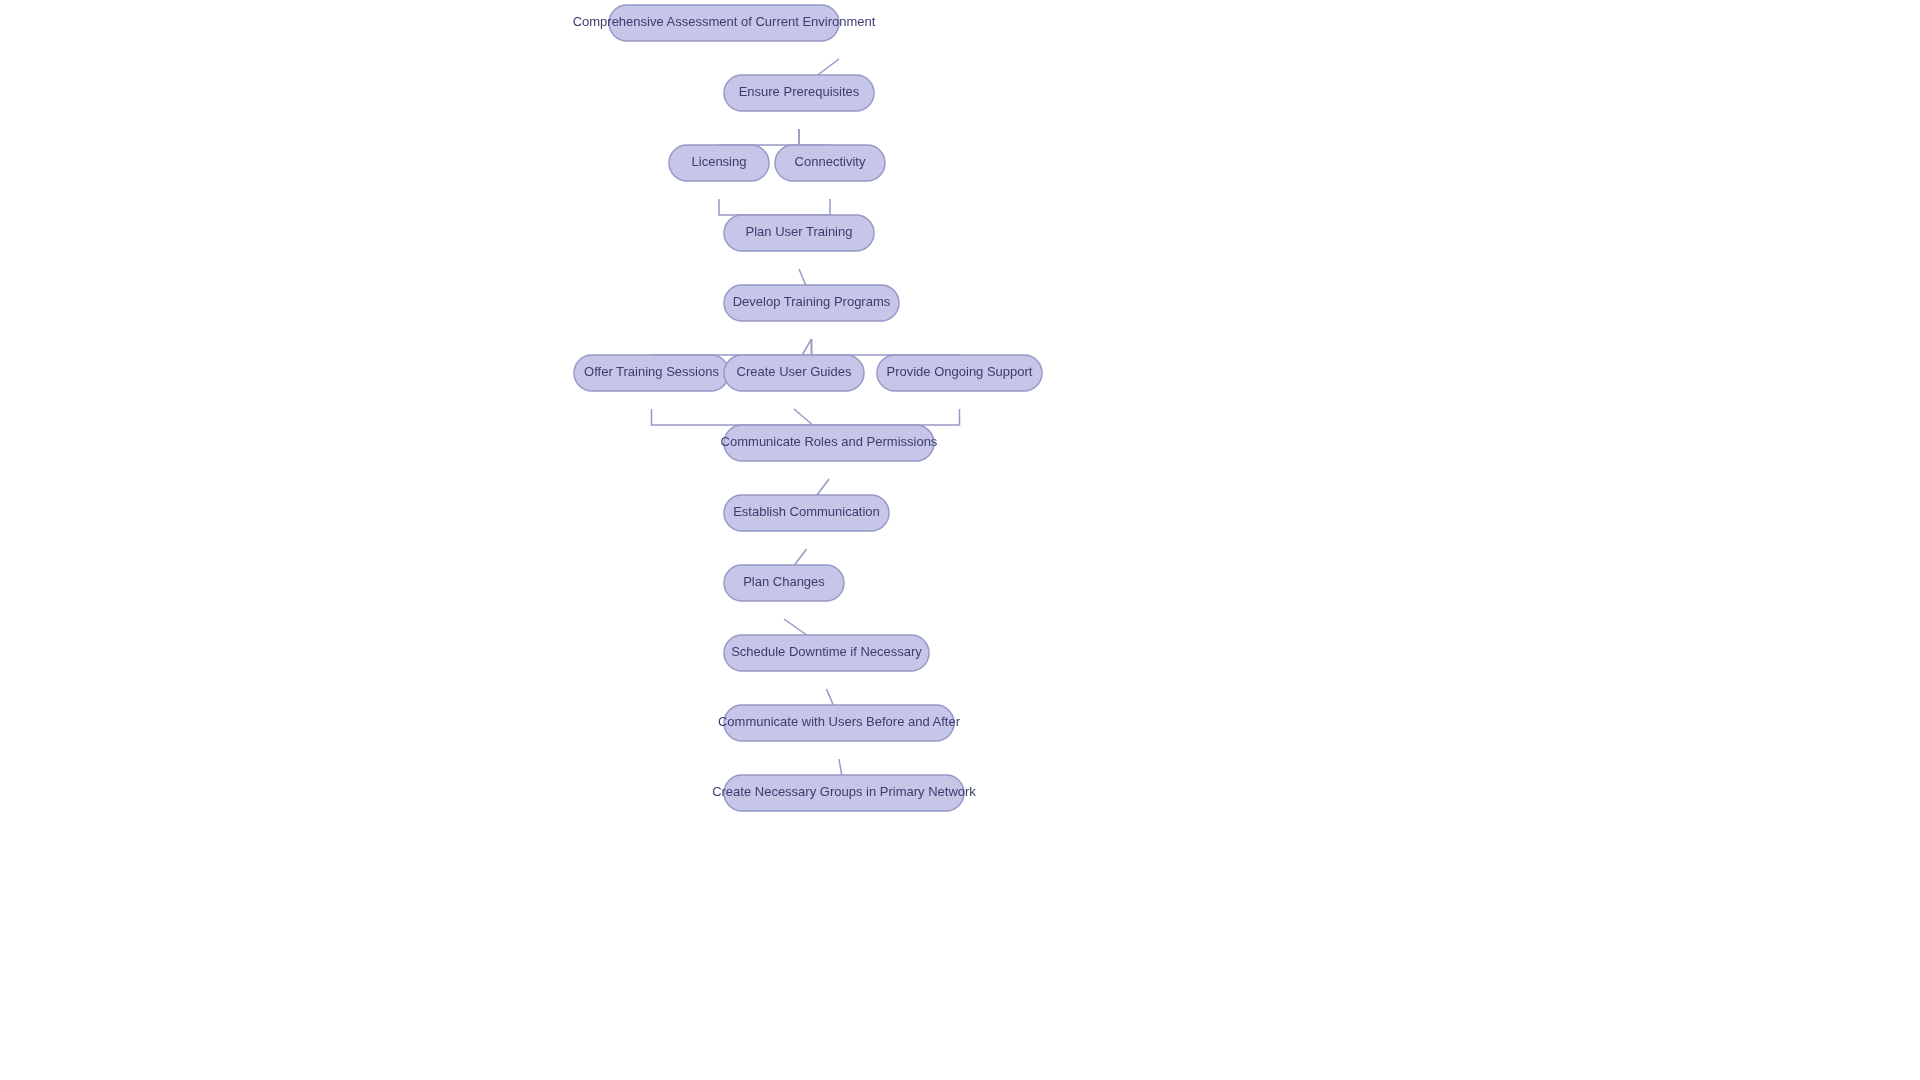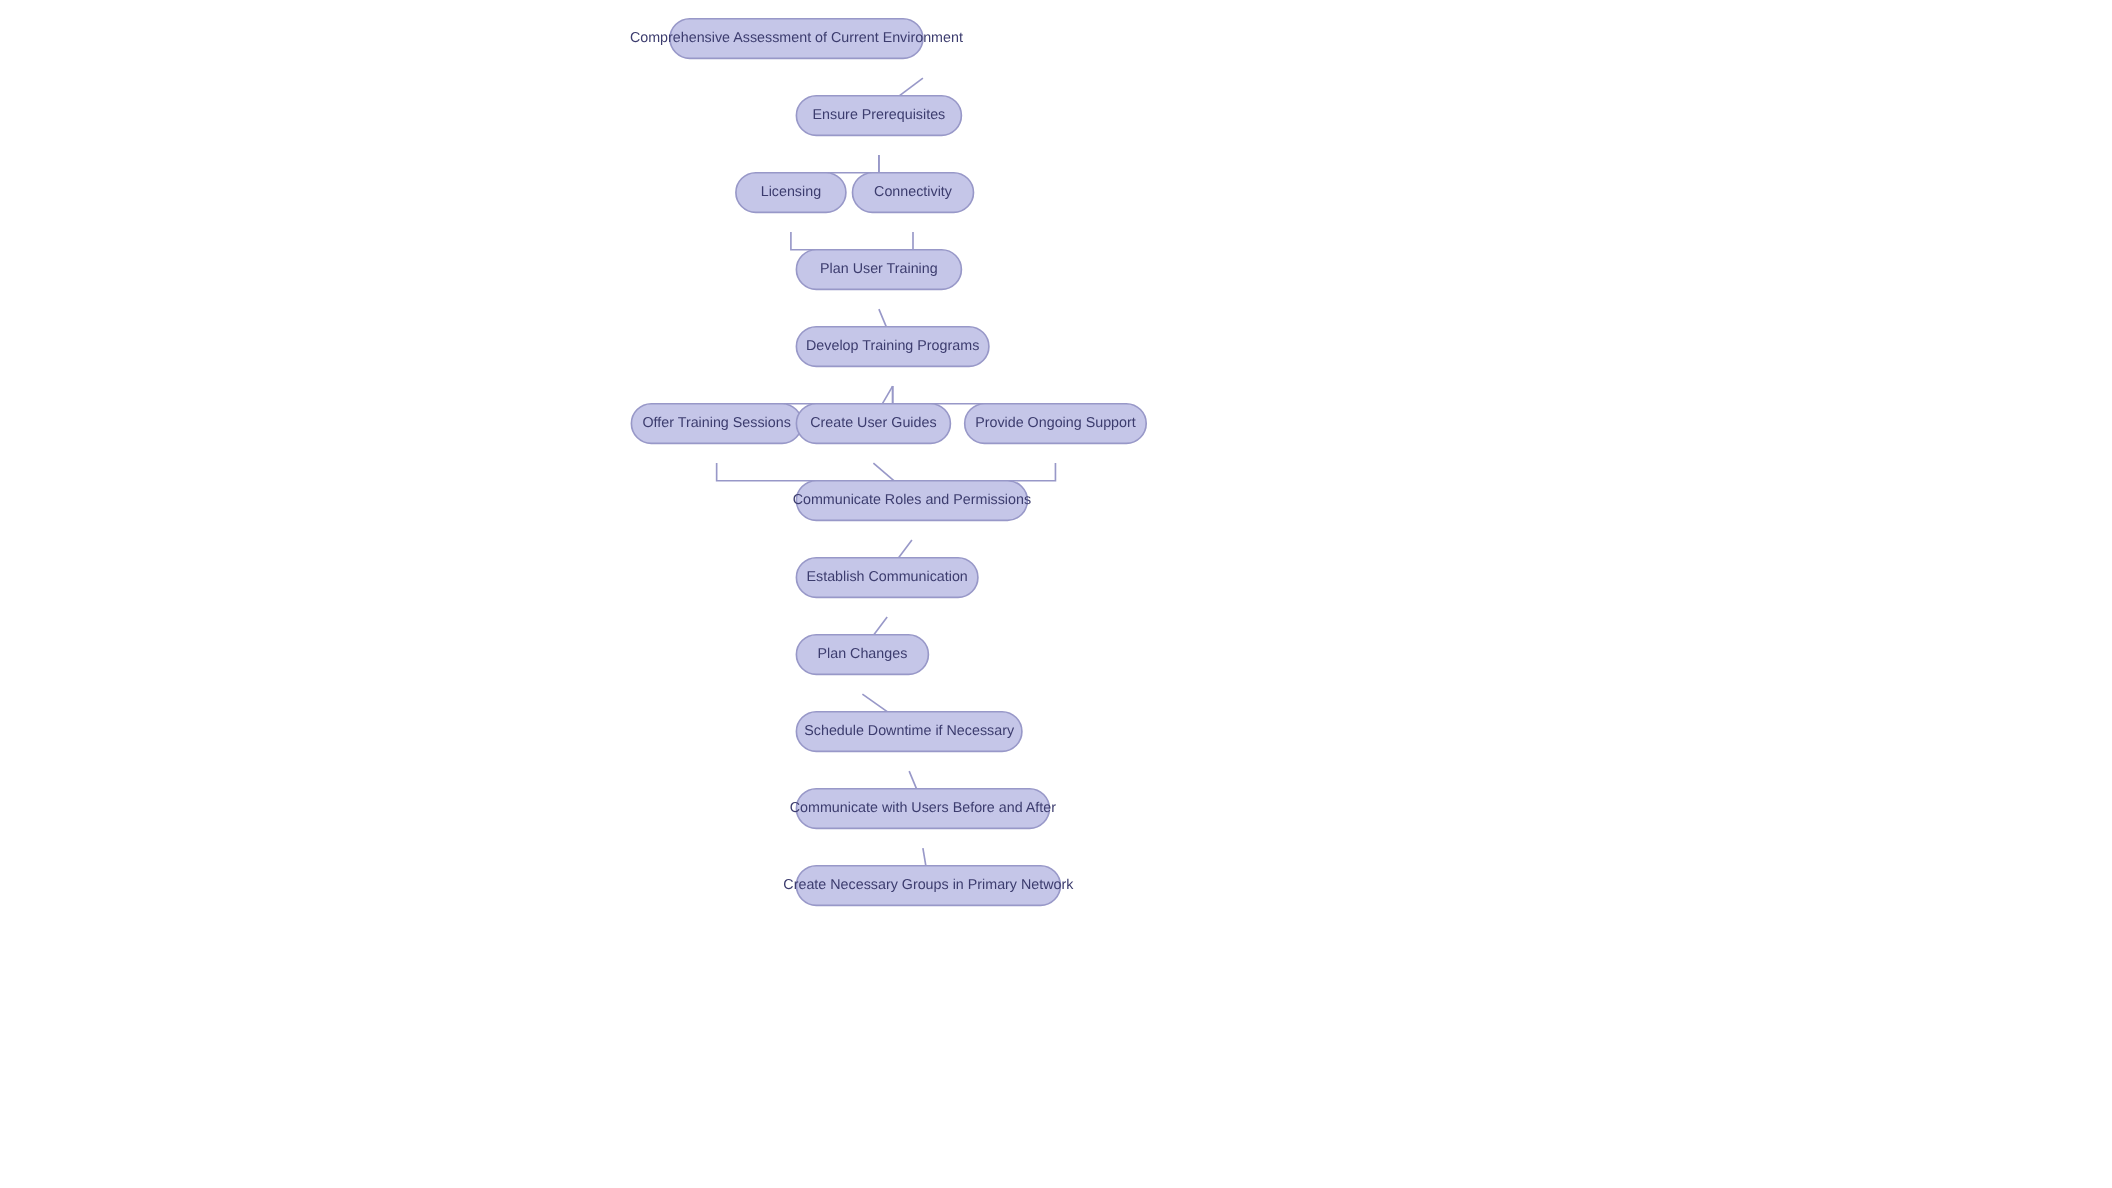--- a/index.html
+++ b/index.html
@@ -6,21 +6,21 @@
     body {
       background: #ffffff;
       font-family: Arial, sans-serif;
       width: 1920px;
       height: 1080px;
       overflow: hidden;
       position: relative;
     }
     .diagram-container {
       position: absolute;
-      top: 12px;
+      top: 0;
       left: 0;
       width: 1920px;
       height: 872px;
     }
     svg {
       position: absolute;
       top: 0;
       left: 0;
       width: 1920px;
       height: 1080px;

